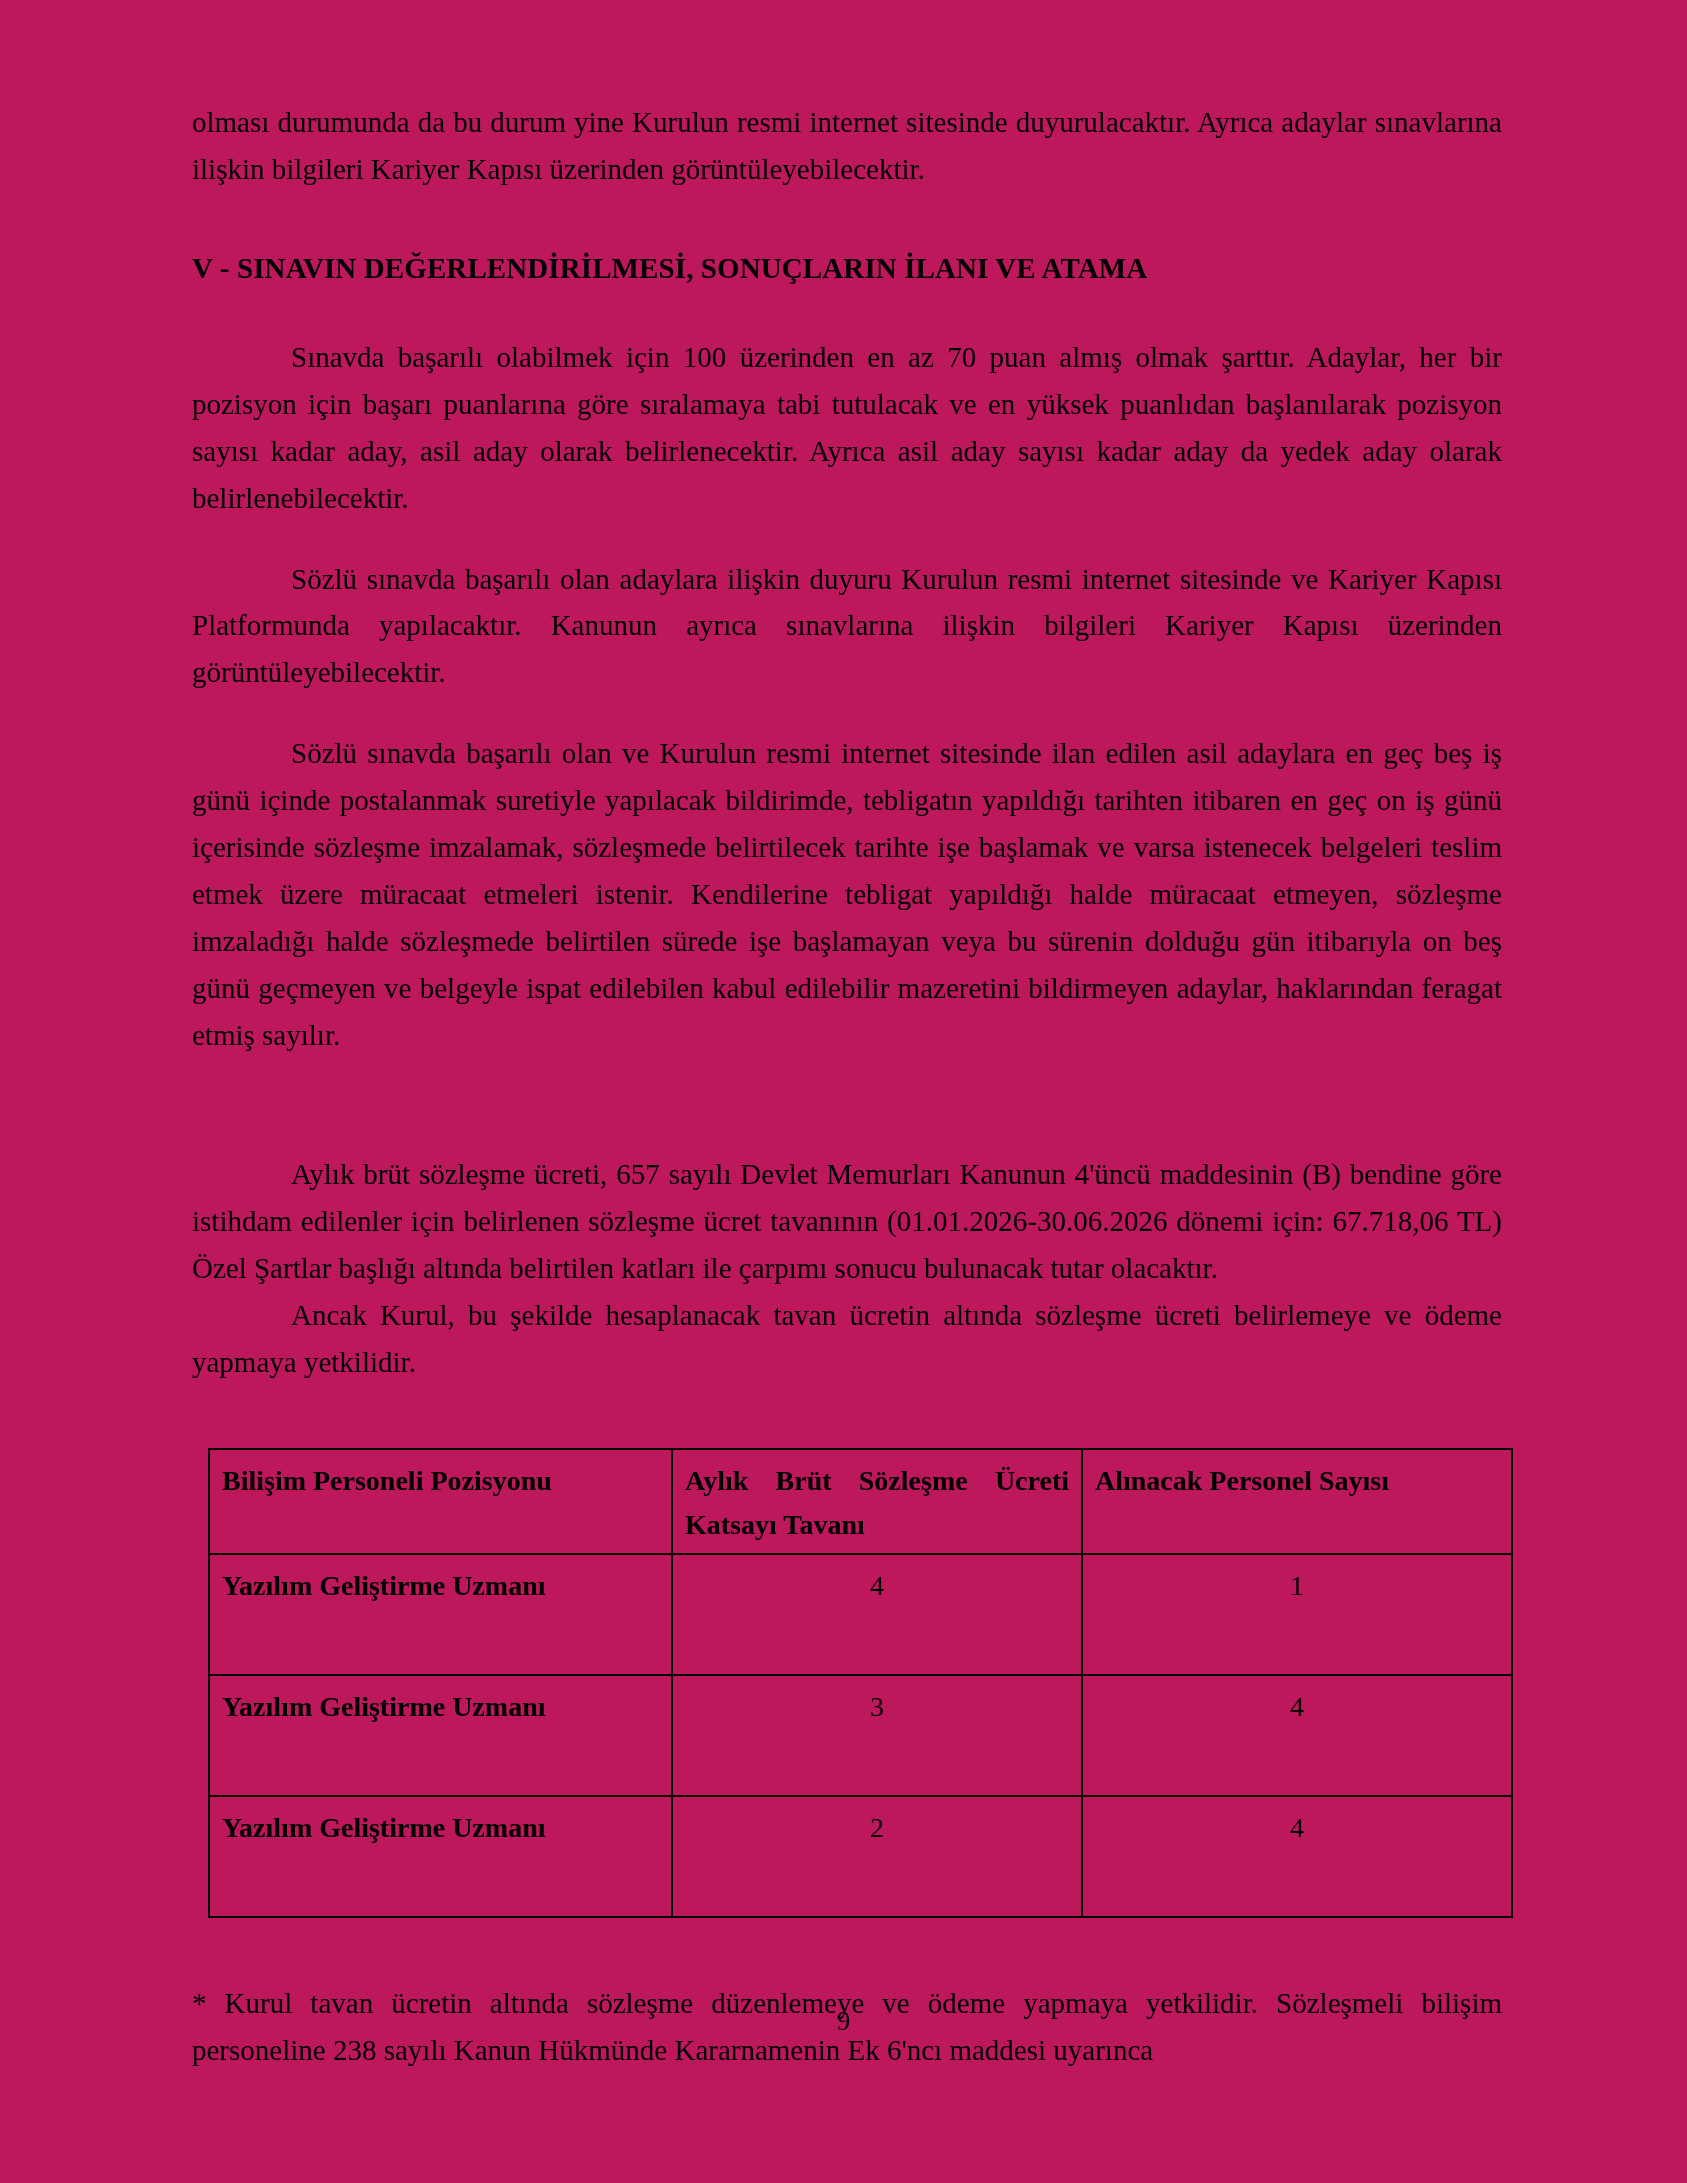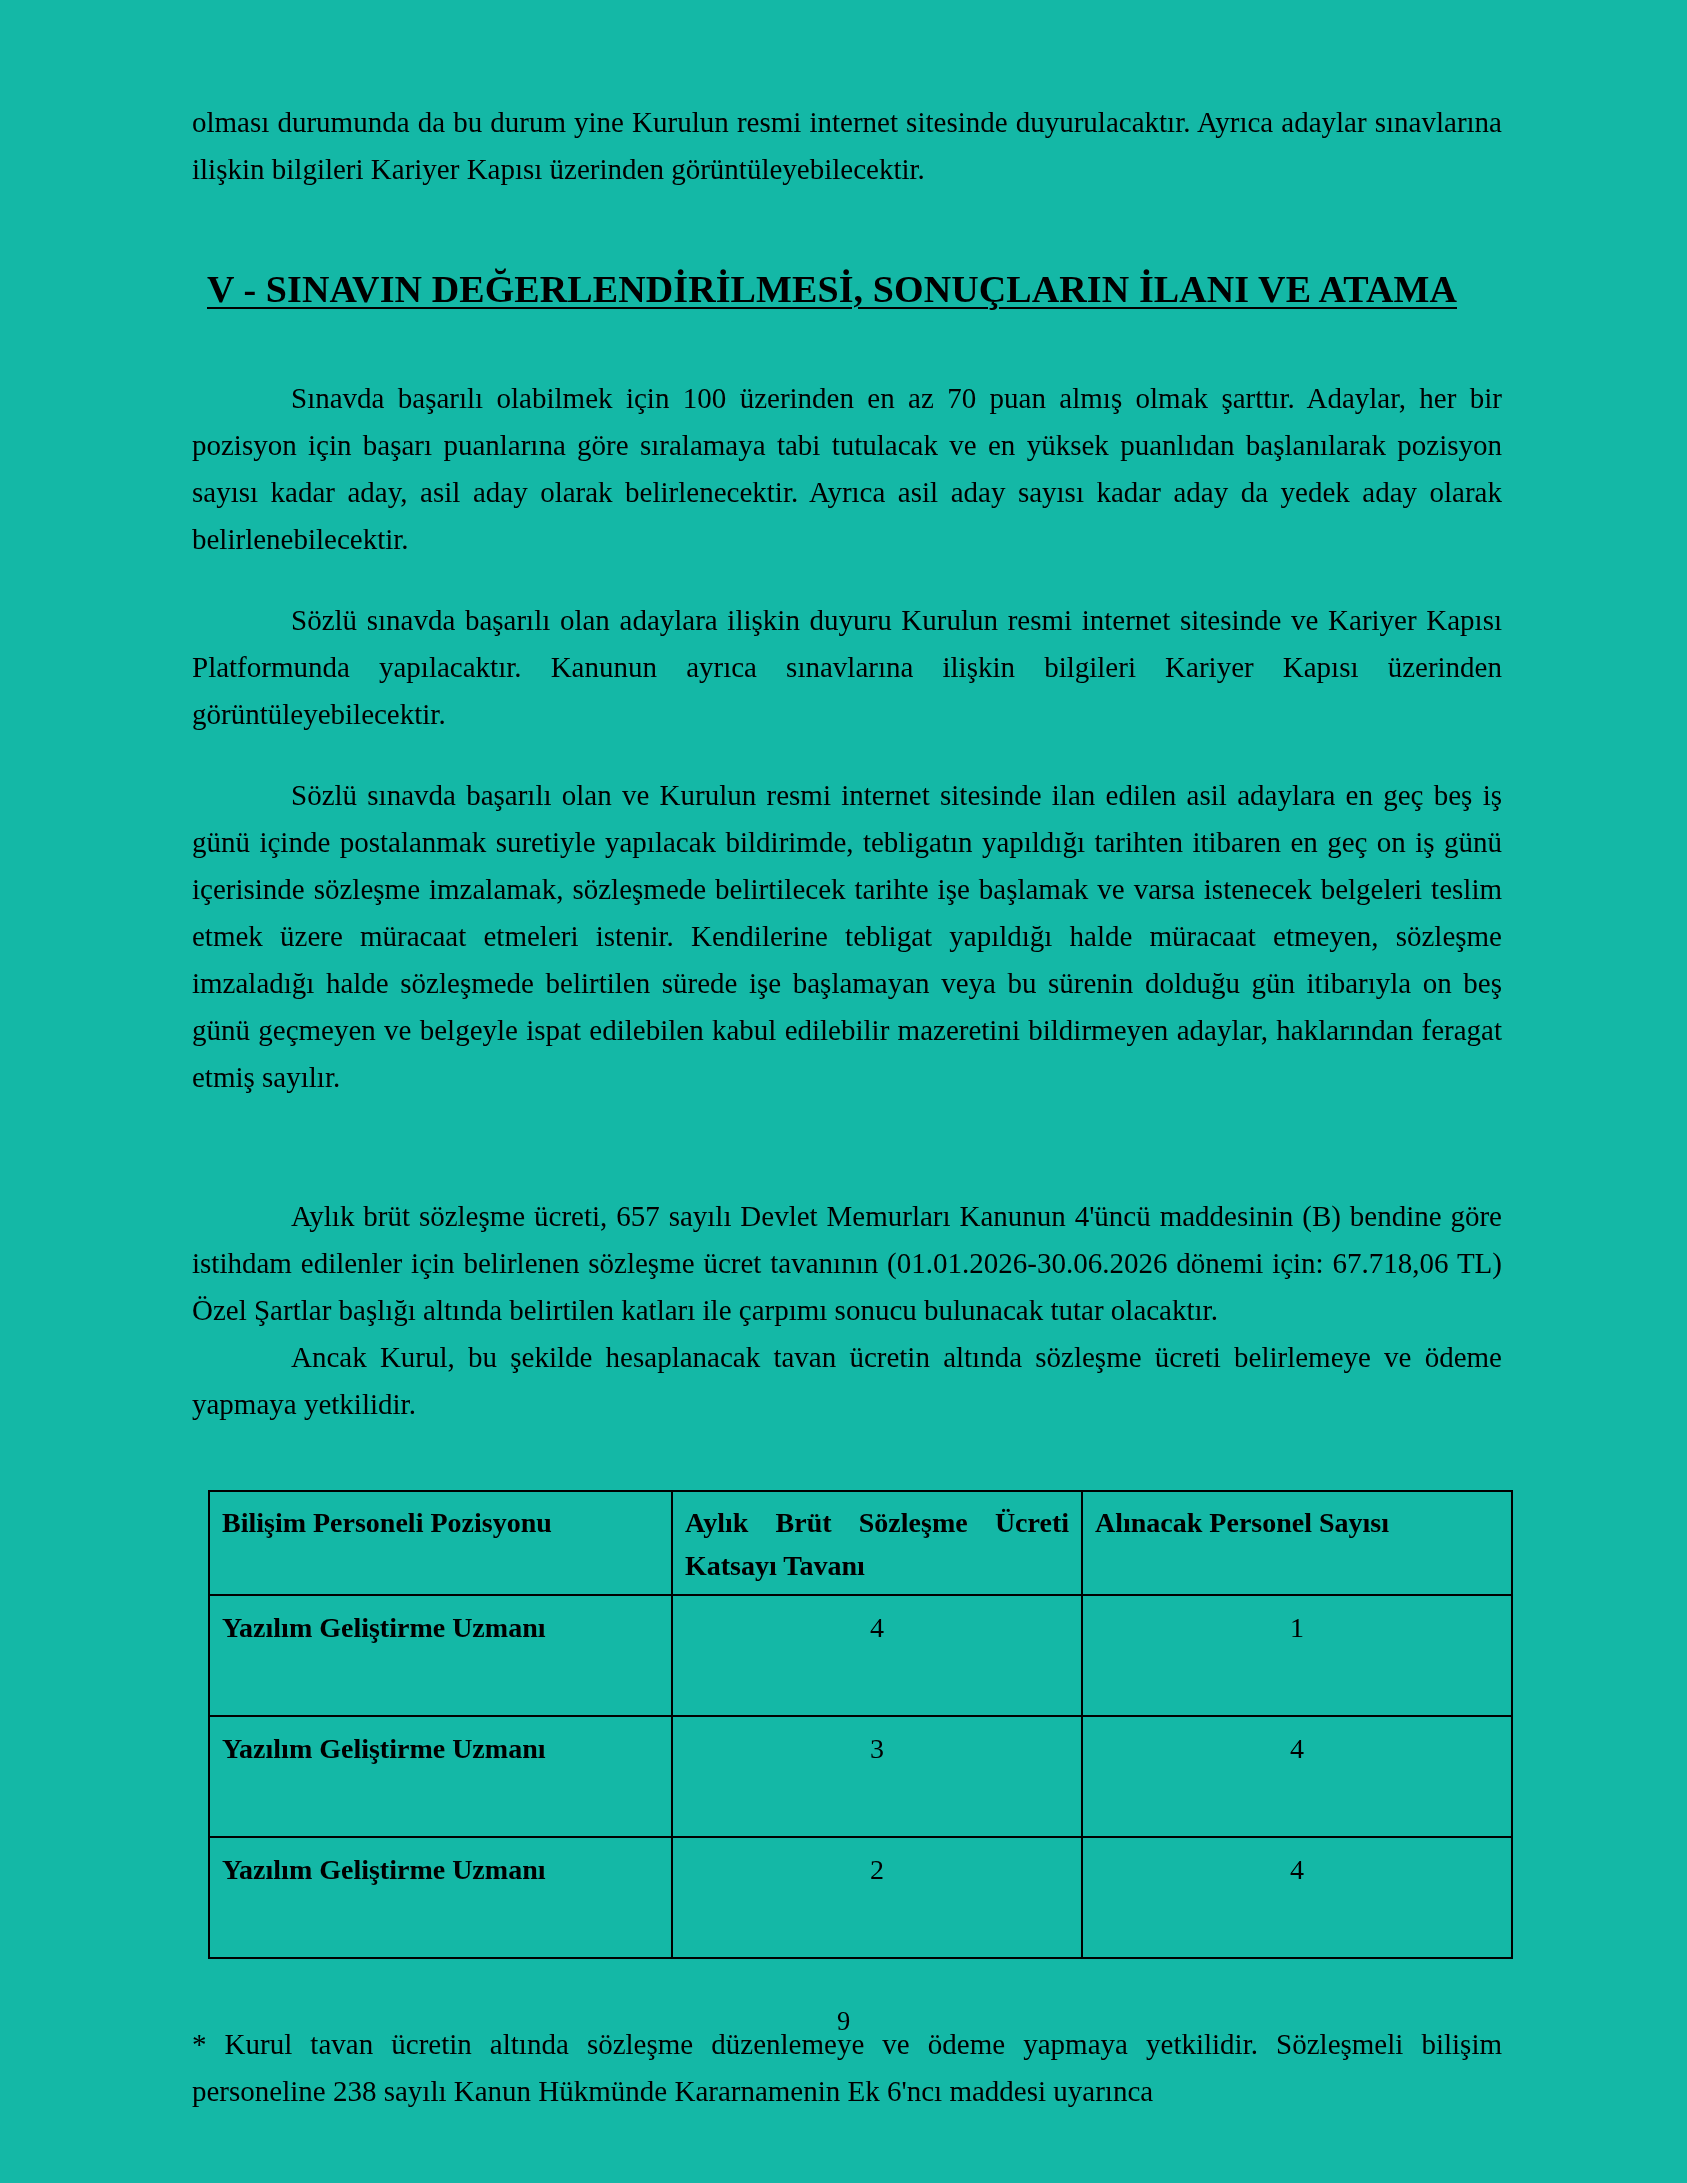--- a/index.html
+++ b/index.html
@@ -9,21 +9,21 @@
     background: #ffffff;
   }
   body {
     font-family: "Liberation Serif", "DejaVu Serif", serif;
     color: #000000;
   }
   .page {
     position: relative;
     width: 1687px;
     height: 2183px;
-    background: #14b8a6;
+    background: #be185d;
     box-sizing: border-box;
     padding: 16px;
     overflow: hidden;
   }
   .content {
     position: absolute;
     left: 192px;
     top: 99px;
     width: 1310px;
   }
@@ -37,25 +37,24 @@
     hyphens: none;
   }
   p.indent {
     text-indent: 99px;
   }
   .gap-md { height: 34px; }
   .gap-lg { height: 46px; }
   .gap-xl { height: 57px; }
 
   h2.section-heading {
-    margin: 15px;
-    font-size: 38px;
+    margin: 0;
+    font-size: 29px;
     font-weight: bold;
     line-height: 1.3;
-    text-decoration: underline;
     text-underline-offset: 4.6px;
     text-decoration-thickness: 2px;
     letter-spacing: 0.1px;
   }
   h2.section-heading.sub-indent {
     margin-left: 12px;
   }
 
   table.fee-table {
     border-collapse: collapse;

